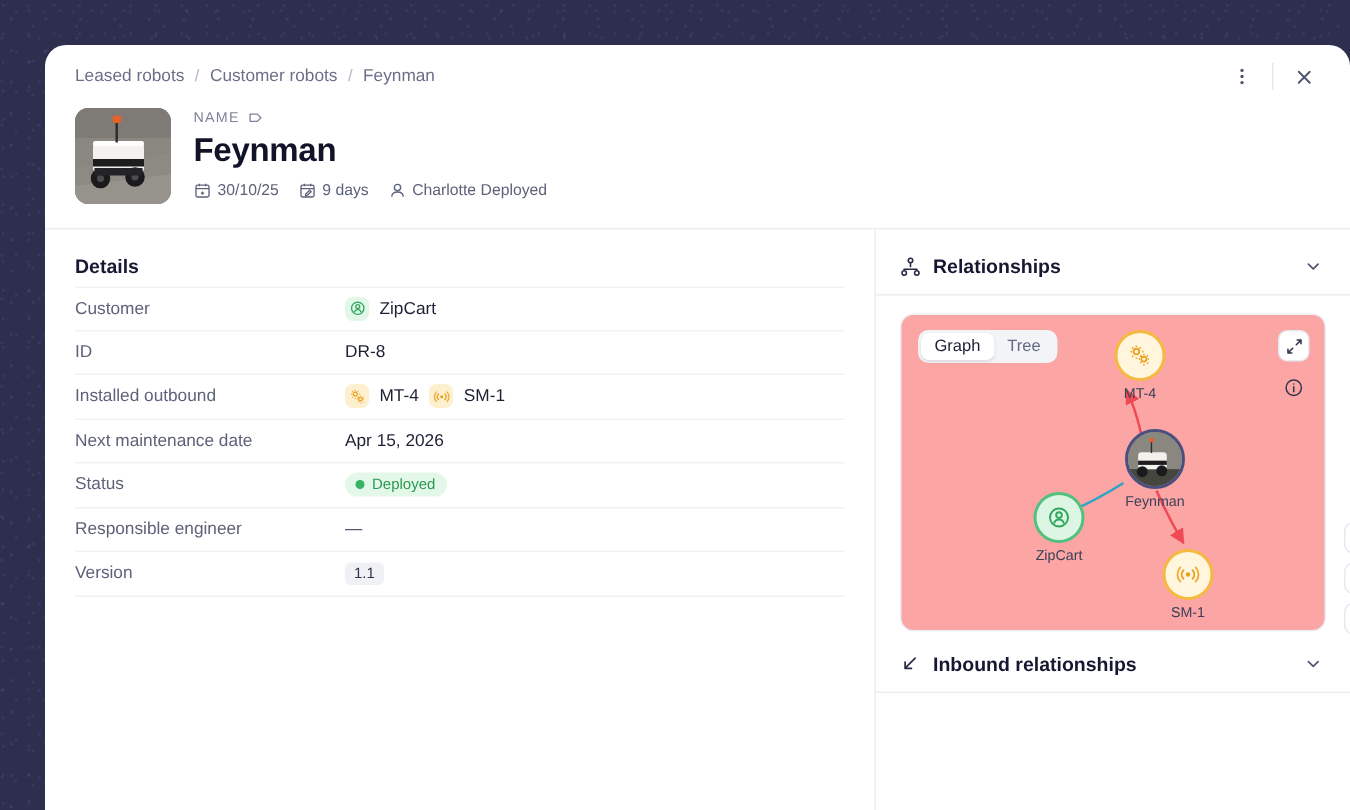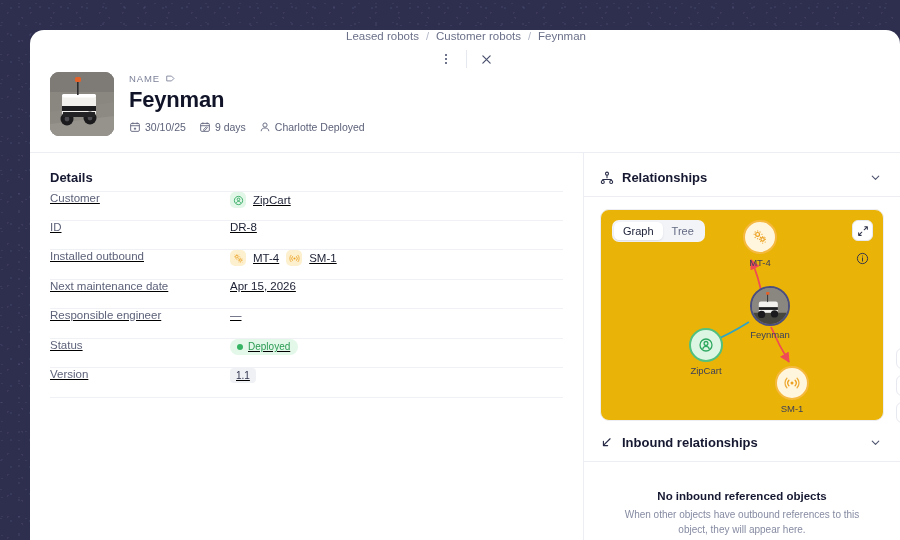--- a/index.html
+++ b/index.html
@@ -28,21 +28,20 @@
     background: #ffffff;
     border-radius: 14px 14px 0 0;
     overflow: hidden;
   }
 
   
   .topbar {
     height: 42px;
     display: flex; align-items: center;
     padding: 0 18px 0 20px;
-    flex-direction: column;
   }
   .breadcrumb { display: flex; align-items: center; gap: 7px; font-size: 11.5px; color: #6b7089; }
   .bc-link { color: #6b7089; }
   .bc-sep { color: #b2b6c7; font-size: 11px; }
   .bc-current { color: #6b7089; }
   .topbar-spacer { flex: 1; }
   .topbar-actions { display: flex; align-items: center; gap: 0; }
   .icon-btn {
     width: 26px; height: 26px;
     display: flex; align-items: center; justify-content: center;
@@ -76,25 +75,24 @@
   
   .body { display: flex; height: 391px; }
   .left { width: 553px; padding: 17px 20px 0 20px; }
   .divider-v { width: 1px; background: #edeef3; }
   .right { flex: 1; padding: 17px 0 0 0; }
 
   
   .section-title { font-size: 13px; font-weight: 700; color: #151830; margin-bottom: 6px; }
   .rows { }
   .row {
-    display: flex; align-items: flex-start;
+    display: flex; align-items: center;
     height: 29.5px;
     border-bottom: 1px solid #f0f1f5;
     font-size: 11.5px;
-    text-decoration: underline;
   }
   .row:first-child { border-top: 1px solid #f0f1f5; }
   .row-label { width: 180px; color: #5d6279; }
   .row-value { color: #1c2033; display: flex; align-items: center; gap: 7px; }
   .av-chip { display: inline-flex; align-items: center; gap: 7px; }
   .mini-icon {
     width: 16px; height: 16px; border-radius: 5px;
     display: inline-flex; align-items: center; justify-content: center;
     flex: 0 0 16px;
   }
@@ -121,21 +119,21 @@
   }
   .panel-title { font-size: 13px; font-weight: 700; color: #151830; }
   .panel-spacer { flex: 1; }
   .chev { color: #4f5470; display: flex; }
 
   .graph-wrap { padding: 12px 16px 0 16px; }
   .graph-box {
     position: relative;
     height: 212px;
     border: 1px solid #eceef4; border-radius: 9px;
-    background: #eab308; overflow: hidden;
+    background: #fca5a5; overflow: hidden;
   }
   .seg {
     position: absolute; left: 11px; top: 10px;
     display: flex; background: #f3f4f8; border-radius: 7px; padding: 2px;
   }
   .seg-item {
     font-size: 11px; color: #646a83;
     padding: 3px 9px; border-radius: 5.5px;
   }
   .seg-item.active {
@@ -319,32 +317,32 @@
             </span>
           </div>
         </div>
 
         <div class="row">
           <div class="row-label">Next maintenance date</div>
           <div class="row-value">Apr 15, 2026</div>
         </div>
 
         <div class="row">
-          <div class="row-label">Responsible engineer</div>
-          <div class="row-value dash">—</div>
-        </div>
-
-        <div class="row">
           <div class="row-label">Status</div>
           <div class="row-value">
             <span class="badge">
               <span class="badge-dot"></span>
               <span>Deployed</span>
             </span>
           </div>
+        </div>
+
+        <div class="row">
+          <div class="row-label">Responsible engineer</div>
+          <div class="row-value dash">—</div>
         </div>
 
         <div class="row">
           <div class="row-label">Version</div>
           <div class="row-value">
             <span class="chip">1.1</span>
           </div>
         </div>
 
       </div>
@@ -474,20 +472,16 @@
         </svg>
         <span class="panel-title">Inbound relationships</span>
         <span class="panel-spacer"></span>
         <span class="chev">
           <svg width="13" height="13" viewBox="0 0 16 16" fill="none" stroke="currentColor" stroke-width="1.4" stroke-linecap="round" stroke-linejoin="round">
             <path d="M4 6.3 L8 10.2 L12 6.3"></path>
           </svg>
         </span>
       </div>
 
-      <div class="empty">
-        <div class="empty-title">No inbound referenced objects</div>
-        <div class="empty-sub">When other objects have outbound references to this object, they will appear here.</div>
-      </div>
 
     </div>
   </div>
 </div>
 
 </body></html>

